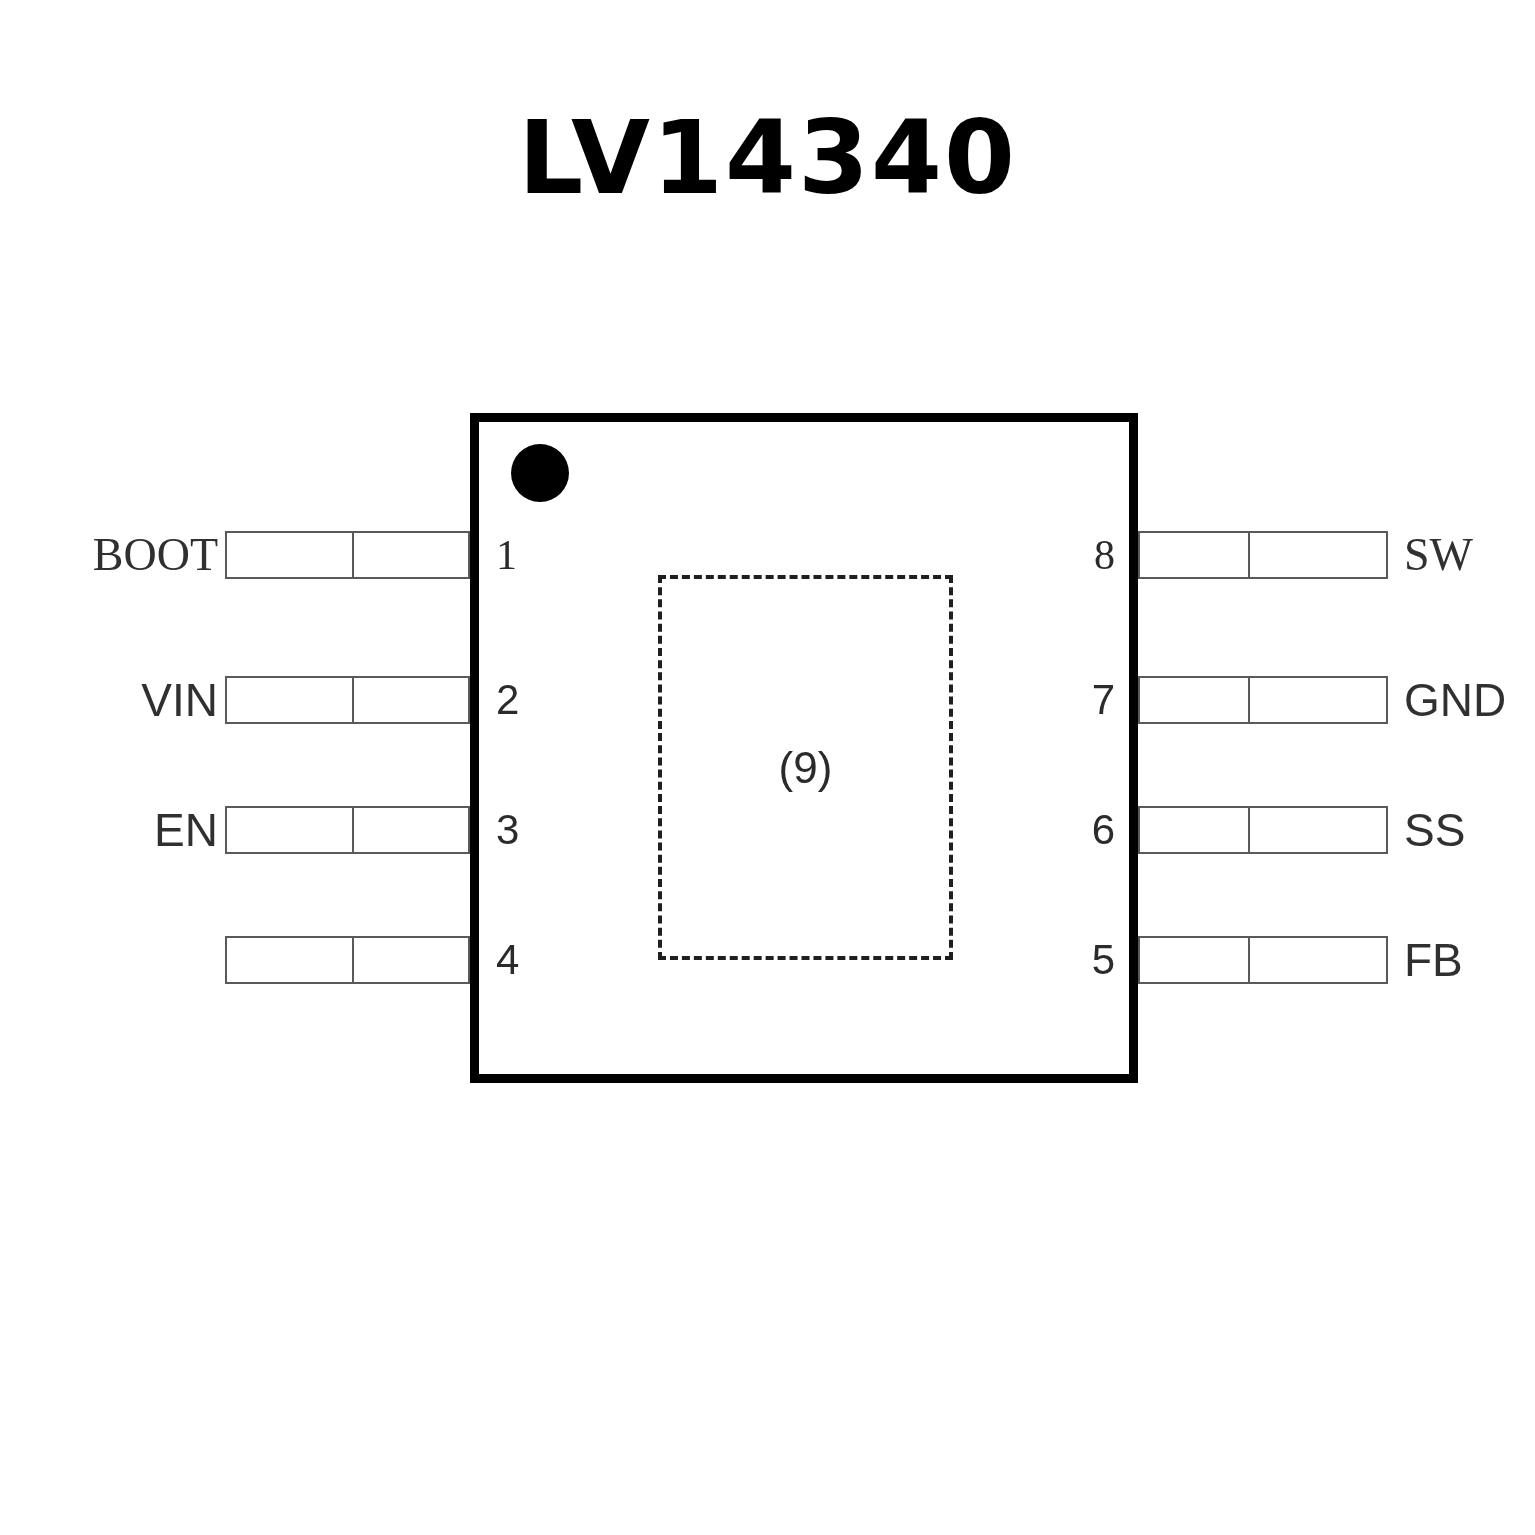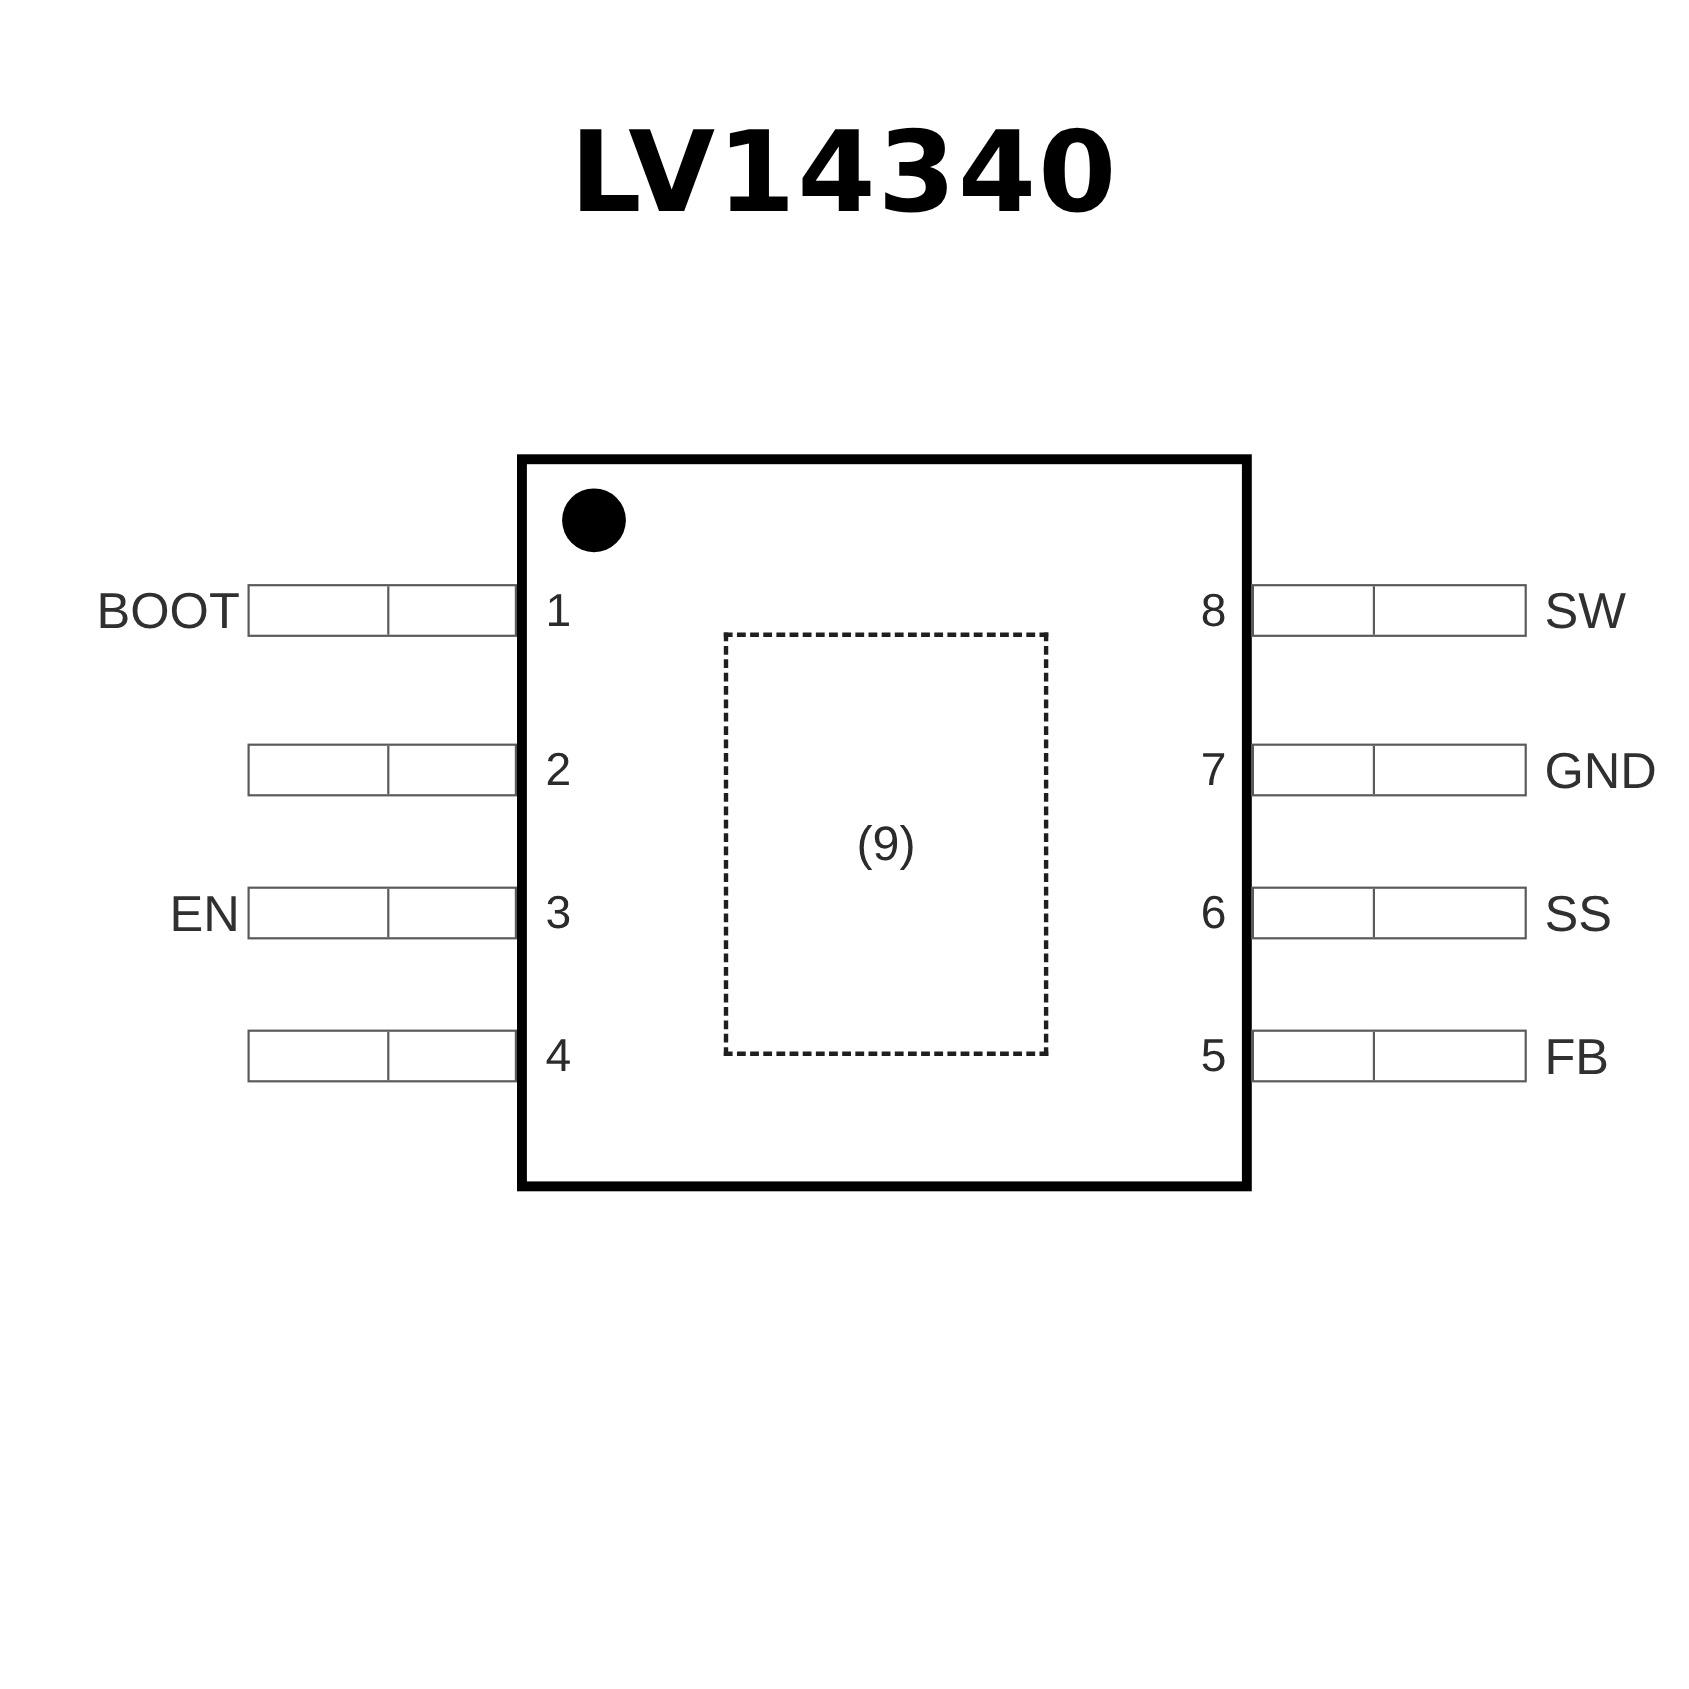--- a/index.html
+++ b/index.html
@@ -93,21 +93,21 @@
   .pin-label.right { left: 1404px; width: 230px; text-align: left; }
   .pin-number {
     position: absolute;
     height: 48px;
     line-height: 48px;
     font-size: 42px;
     color: #2b2b2b;
   }
   .pin-number.left  { left: 496px;  width: 60px; text-align: left; }
   .pin-number.right { left: 1055px; width: 60px; text-align: right; }
-  .row-0 { top: 531px; }
+  .row-0 { top: 531px; font-family: Liberation Serif, serif; }
   .row-1 { top: 676px; }
   .row-2 { top: 806px; }
   .row-3 { top: 936px; }
 </style>
 </head>
 <body>
 
 <div class="stage">
 
   <div class="title">LV14340</div>
@@ -119,20 +119,21 @@
   <div class="thermal-pad">
     <div>(9)</div>
   </div>
 
   <div class="pin-label left row-0">BOOT</div>
   <div class="pin-rect left row-0">
       <div class="pin-divider"></div>
     </div>
   <div class="pin-number left row-0">1</div>
 
+  <div class="pin-label left row-1">VIN</div>
   <div class="pin-rect left row-1">
       <div class="pin-divider"></div>
     </div>
   <div class="pin-number left row-1">2</div>
 
   <div class="pin-label left row-2">EN</div>
   <div class="pin-rect left row-2">
       <div class="pin-divider"></div>
     </div>
   <div class="pin-number left row-2">3</div>

